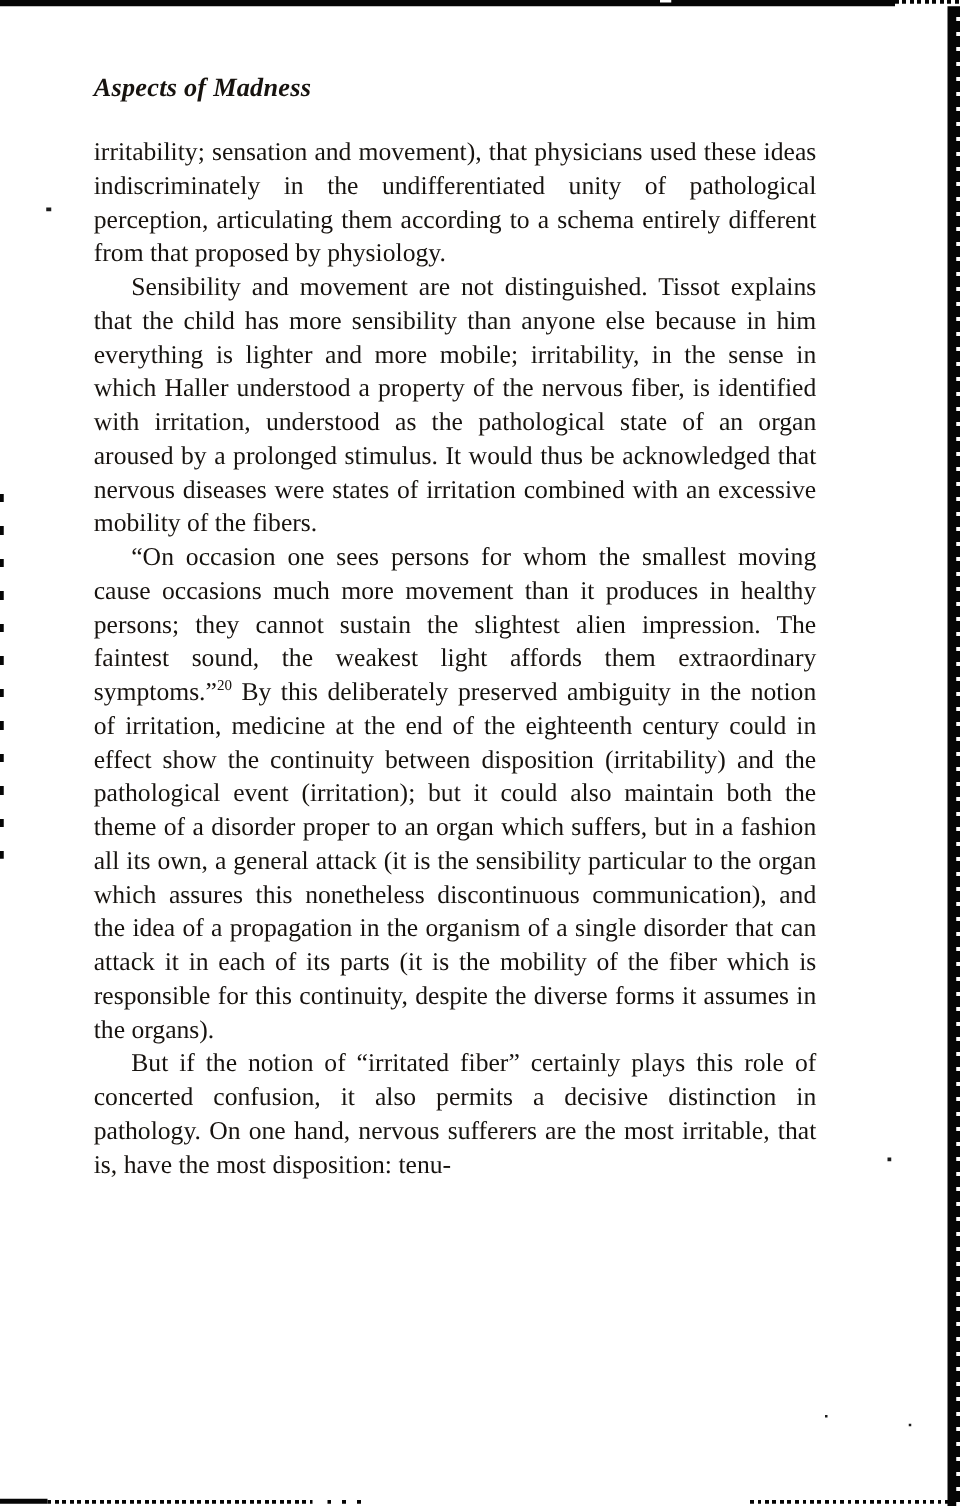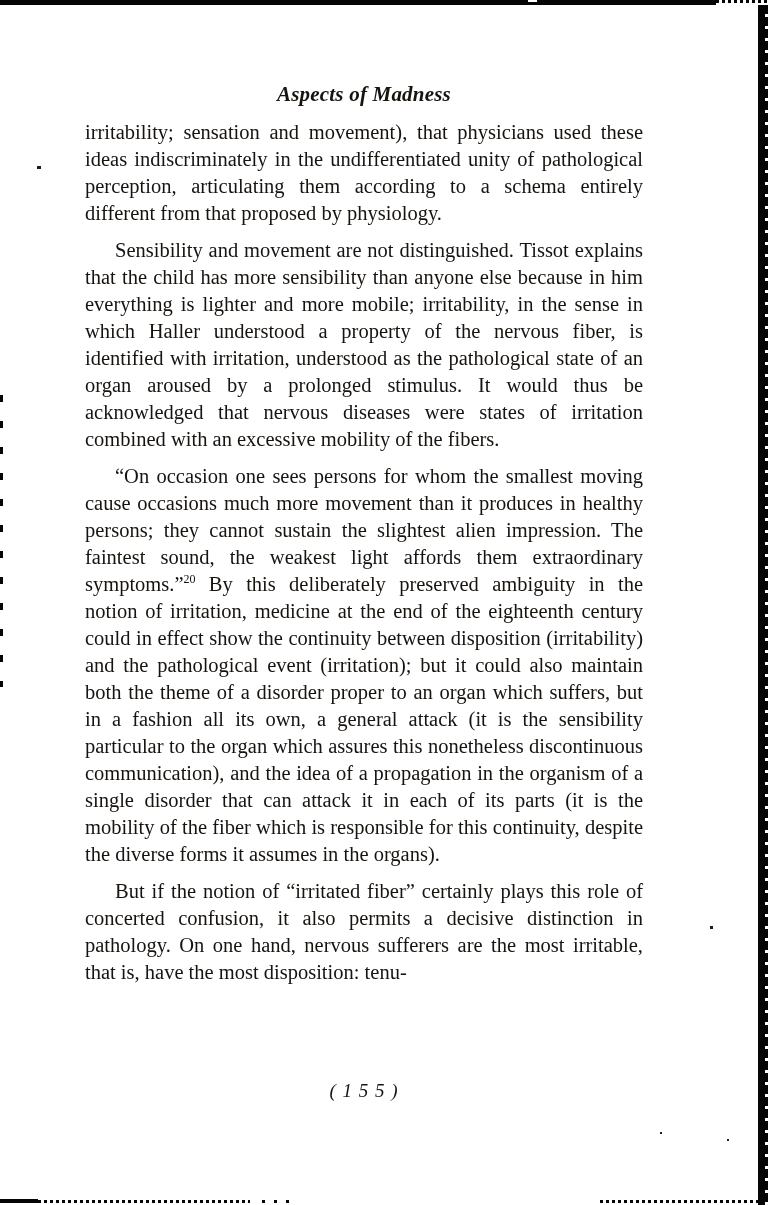--- a/index.html
+++ b/index.html
@@ -64,31 +64,31 @@
     background: repeating-linear-gradient(180deg, #050505 0 7px, transparent 7px 26px);
   }
   .speck { position: absolute; background: #1c1c1c; }
   .speck-a { left: 37px;  top: 166px;  width: 4px; height: 3px; }
   .speck-b { left: 710px; top: 926px;  width: 3px; height: 3px; }
   .speck-c { left: 660px; top: 1132px; width: 2px; height: 2px; }
   .speck-d { left: 727px; top: 1139px; width: 2px; height: 2px; }
 
   
   .running-header {
-    position: absolute; top: 82px; left: 75px; width: 578px;
-    text-align: center;
+    position: absolute; top: 58px; left: 75px; width: 578px;
+    text-align: left;
     font-style: italic; font-weight: bold;
     font-size: 21px; letter-spacing: 0.2px;
   }
   .text-col {
     position: absolute; top: 109px; left: 75px; width: 578px;
     text-align: justify;
     font-size: 20.5px; line-height: 27px;
   }
-  .text-col p { margin: 10px; text-indent: 30px; }
+  .text-col p { margin: 0; text-indent: 30px; }
   .text-col p.noindent { text-indent: 0; }
   .footnote-ref {
     font-size: 12px; vertical-align: super; line-height: 0;
   }
   .folio {
     position: absolute; top: 1080px; left: 75px; width: 578px;
     text-align: center;
     font-style: italic; font-size: 19px; letter-spacing: 1px;
   }
 </style>
@@ -116,15 +116,14 @@
 
   <div class="running-header">Aspects of Madness</div>
 
   <div class="text-col">
     <p class="noindent">irritability; sensation and movement), that physicians used these ideas indiscriminately in the undifferentiated unity of pathological perception, articulating them according to a schema entirely different from that proposed by physiology.</p>
     <p>Sensibility and movement are not distinguished. Tissot explains that the child has more sensibility than anyone else because in him everything is lighter and more mobile; irritability, in the sense in which Haller understood a property of the nervous fiber, is identified with irritation, understood as the pathological state of an organ aroused by a prolonged stimulus. It would thus be acknowledged that nervous diseases were states of irritation combined with an excessive mobility of the fibers.</p>
     <p><span>“On occasion one sees persons for whom the smallest moving cause occasions much more movement than it produces in healthy persons; they cannot sustain the slightest alien impression. The faintest sound, the weakest light affords them extraordinary symptoms.”</span><sup class="footnote-ref">20</sup><span> By this deliberately preserved ambiguity in the notion of irritation, medicine at the end of the eighteenth century could in effect show the continuity between disposition (irritability) and the pathological event (irritation); but it could also maintain both the theme of a disorder proper to an organ which suffers, but in a fashion all its own, a general attack (it is the sensibility particular to the organ which assures this nonetheless discontinuous communication), and the idea of a propagation in the organism of a single disorder that can attack it in each of its parts (it is the mobility of the fiber which is responsible for this continuity, despite the diverse forms it assumes in the organs).</span></p>
     <p>But if the notion of “irritated fiber” certainly plays this role of concerted confusion, it also permits a decisive distinction in pathology. On one hand, nervous sufferers are the most irritable, that is, have the most disposition: tenu-</p>
   </div>
 
-  <div class="folio">( 1 5 5 )</div>
 
 </div>
 
 </body></html>

